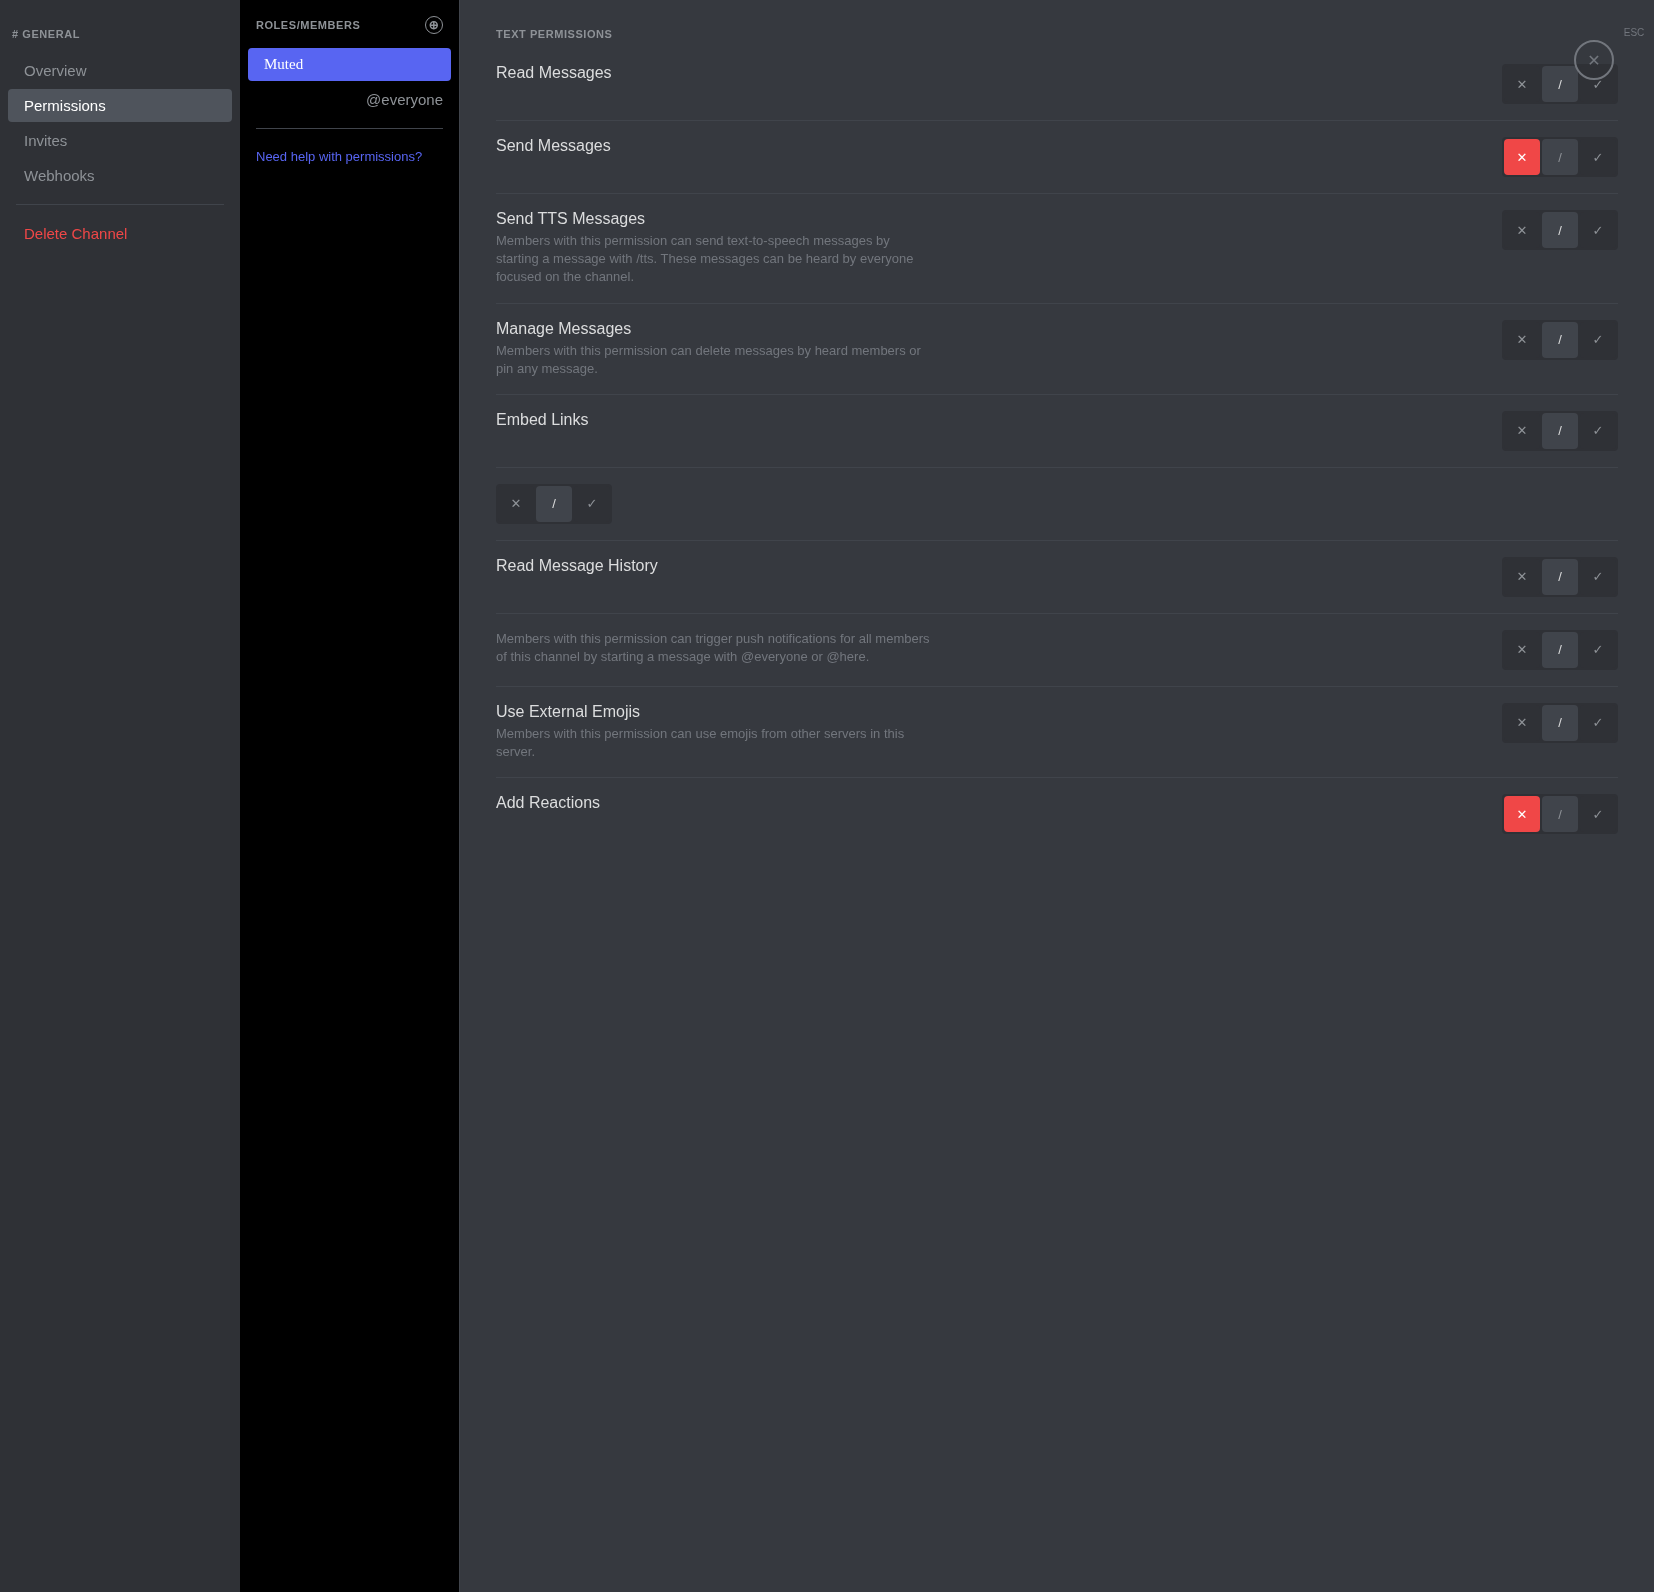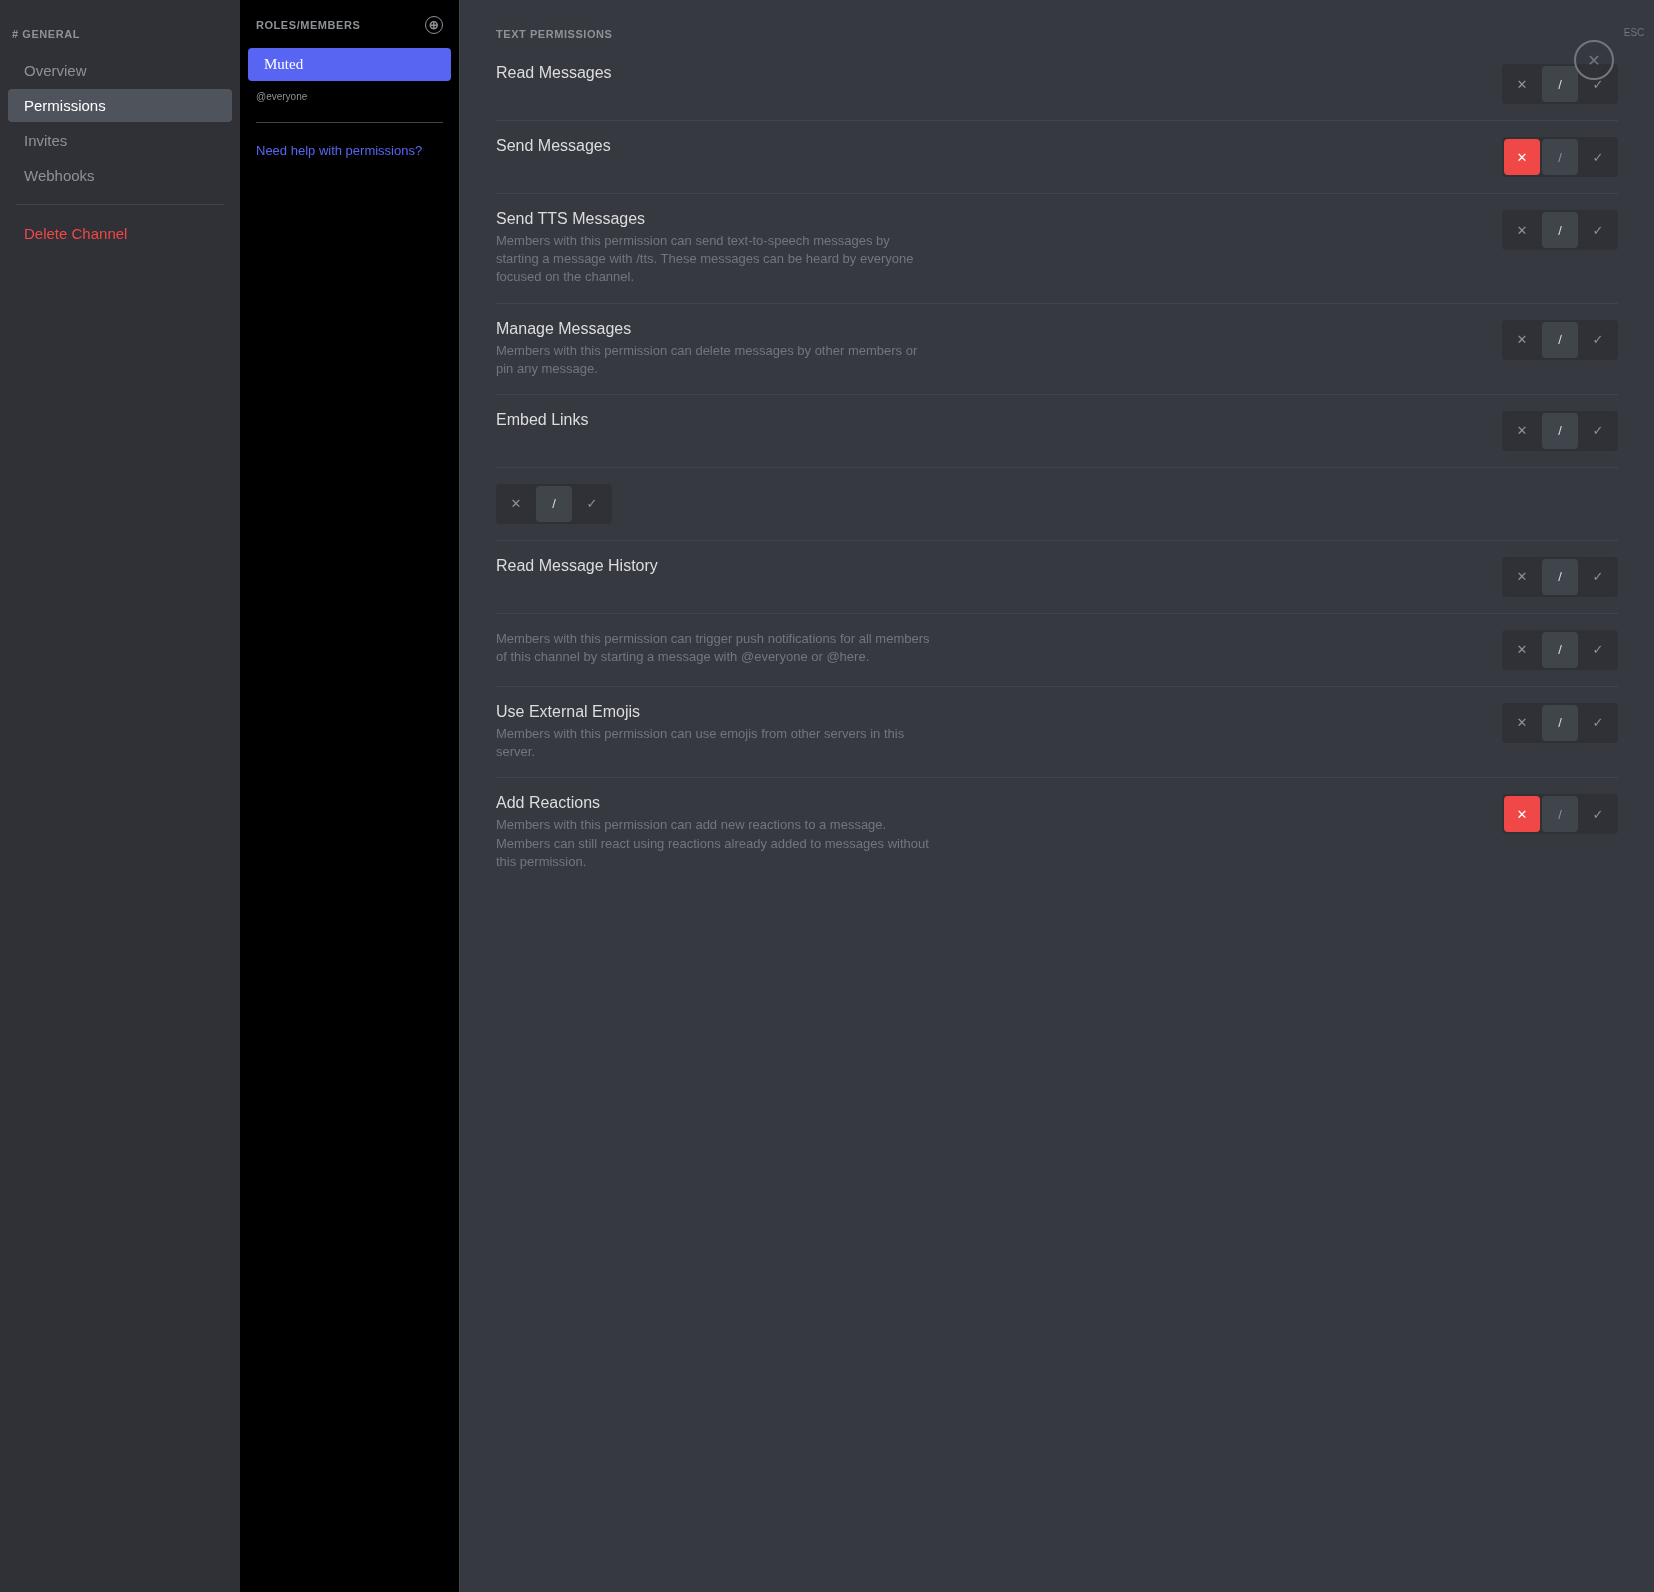--- a/index.html
+++ b/index.html
@@ -85,22 +85,23 @@
       border-radius: 4px;
       margin: 2px 8px;
       font-family: Liberation Serif, serif;
     }
     .role-item.active {
       background: #5865f2;
       color: #fff;
     }
     .role-member {
       padding: 8px 16px;
-      font-size: 10px;
-      color: #8e9297;
+      font-size: 15px;
+      color: #8e9297;
+      text-align: right;
     }
     .roles-divider {
       height: 1px;
       background: #40444b;
       margin: 12px 16px;
     }
     .need-help {
       padding: 8px 16px;
       font-size: 13px;
       color: #5865f2;
@@ -324,21 +325,21 @@
             </button>
             <button class="perm-btn allow">
               <span style="font-size:13px;">✓</span>
             </button>
           </div>
         </div>
       </div>
       <div class="permission-row">
         <div class="permission-info">
           <div class="permission-name">Manage Messages</div>
-          <div class="permission-desc">Members with this permission can delete messages by other members or pin any message.</div>
+          <div class="permission-desc">Members with this permission can delete messages by heard members or pin any message.</div>
         </div>
         <div class="permission-controls">
           <div class="perm-btn-group">
             <button class="perm-btn deny">
               <span style="font-size:13px;">✕</span>
             </button>
             <button class="perm-btn neutral active">
               <span style="font-size:13px;">/</span>
             </button>
             <button class="perm-btn allow">
@@ -431,21 +432,20 @@
             </button>
             <button class="perm-btn allow">
               <span style="font-size:13px;">✓</span>
             </button>
           </div>
         </div>
       </div>
       <div class="permission-row">
         <div class="permission-info">
           <div class="permission-name">Add Reactions</div>
-          <div class="permission-desc">Members with this permission can add new reactions to a message. Members can still react using reactions already added to messages without this permission.</div>
         </div>
         <div class="permission-controls">
           <div class="perm-btn-group">
             <button class="perm-btn deny active">
               <span style="font-size:13px;">✕</span>
             </button>
             <button class="perm-btn neutral">
               <span style="font-size:13px;">/</span>
             </button>
             <button class="perm-btn allow">

